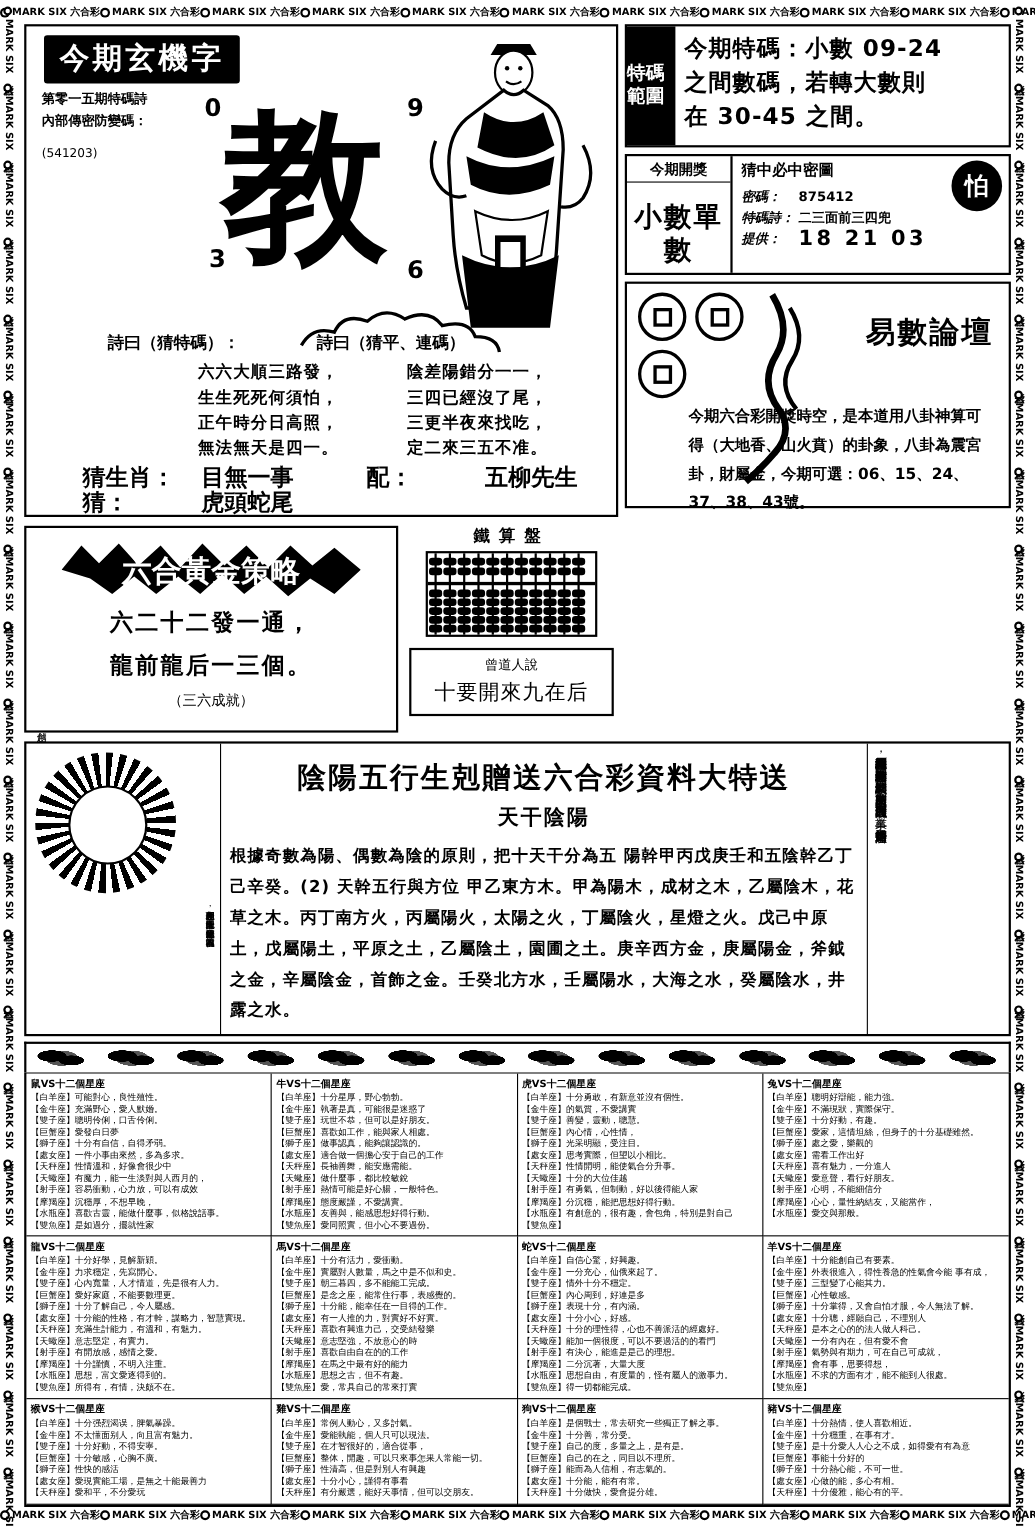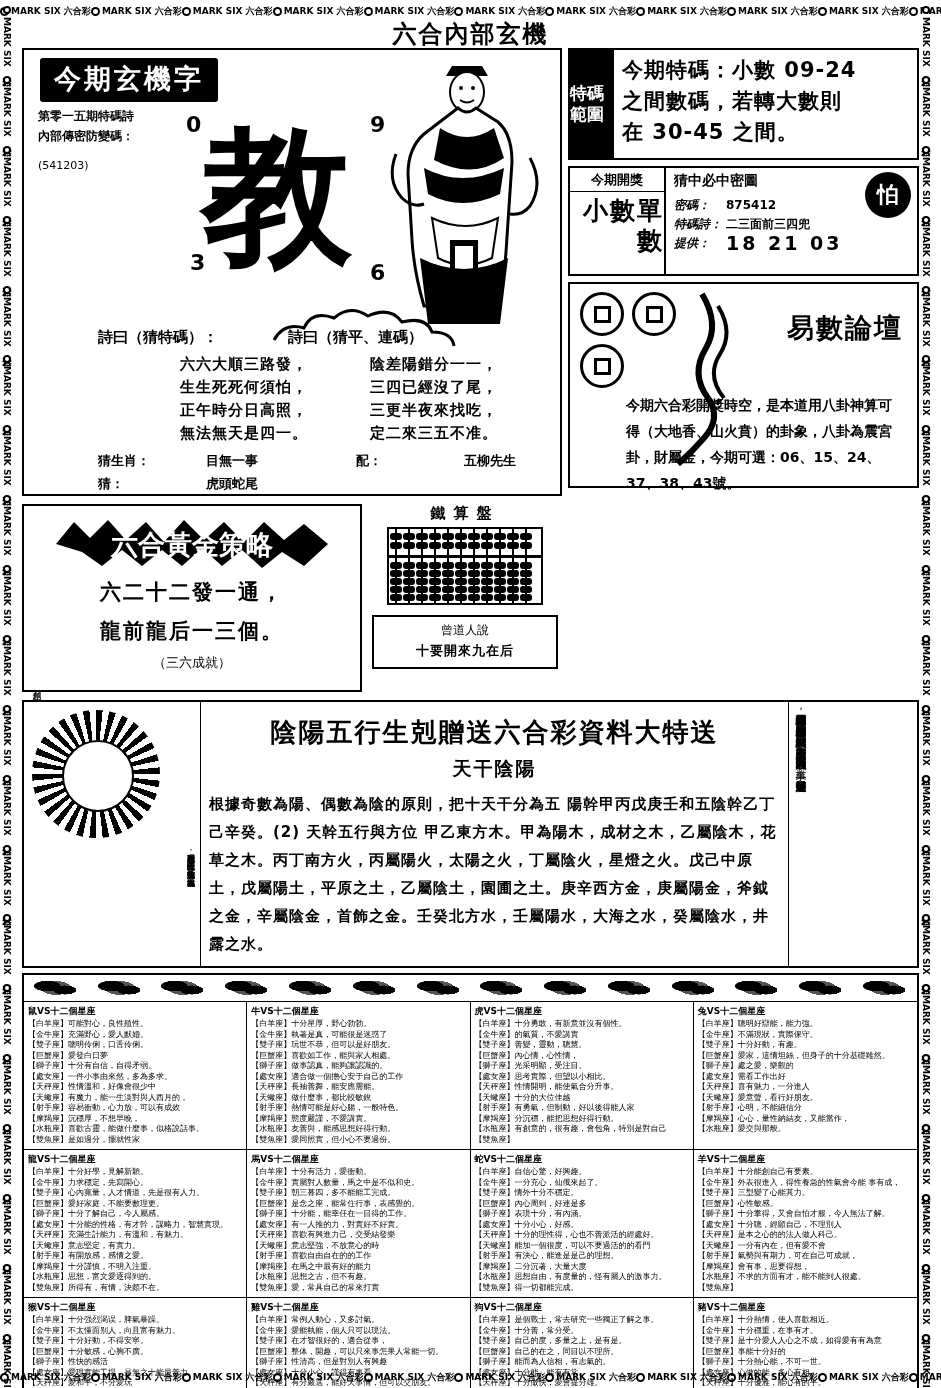--- a/index.html
+++ b/index.html
@@ -45,34 +45,34 @@
   .cn-br{left:196px;top:170px;}
 
   .figure{position:absolute;right:10px;top:8px;width:170px;height:285px;}
 
   .poem{position:absolute;left:0;top:278px;width:100%;}
   .poem-heads{display:flex;padding-left:74px;font-size:15px;font-weight:bold;}
   .poem-heads div:first-child{width:190px;}
   .poem-body{display:flex;padding-left:74px;margin-top:6px;justify-content:flex-end;}
   .poem-col{width:190px;}
   .poem-col div{font-size:15px;font-weight:bold;line-height:23px;letter-spacing:1px;}
-  .poem-foot{padding-left:74px;margin-top:4px;font-size:13px;font-weight:bold;line-height:23px;}
+  .poem-foot{padding-left:51px;margin-top:4px;font-size:21px;font-weight:bold;line-height:23px;}
   .poem-foot .row{display:flex;}
   .poem-foot .row .a{width:108px;}
   .poem-foot .row .b{width:150px;}
 
   
   .teMa{position:relative;height:112px;border:2px solid #000;box-sizing:border-box;display:flex;}
   .teMa-label{width:44px;background:#000;color:#fff;font-size:17px;font-weight:bold;display:flex;flex-direction:column;align-items:center;justify-content:center;line-height:21px;padding:2px 0;}
   .teMa-body{flex:1;padding:5px 6px 0 8px;border-radius:26px;}
   .teMa-body .l1{font-size:21px;font-weight:bold;line-height:31px;letter-spacing:1px;}
   .kaijiang{position:relative;margin-top:6px;height:110px;border:2px solid #000;box-sizing:border-box;}
   .kj-left{position:absolute;left:0;top:0;width:96px;height:100%;border-right:2px solid #000;box-sizing:border-box;padding-top:3px;}
   .kj-hdr{font-size:13px;font-weight:bold;text-align:center;border-bottom:1px solid #000;padding-bottom:2px;}
-  .kj-big{text-align:right;font-size:25px;font-weight:bold;line-height:30px;margin-top:4px;letter-spacing:2px;}
+  .kj-big{text-align:center;font-size:25px;font-weight:bold;line-height:30px;margin-top:16px;letter-spacing:2px;}
   .kj-right{position:absolute;left:98px;top:0;right:0;bottom:0;padding:4px 6px;}
   .kj-r1{font-size:14px;font-weight:bold;}
   .kj-rows{margin-top:6px;font-size:12px;font-weight:bold;line-height:19px;}
   .kj-rows .ln{display:flex;align-items:center;}
   .kj-rows .ln .k{width:52px;font-style:italic;}
   .seal{position:absolute;right:6px;top:4px;width:46px;height:46px;border-radius:50%;background:#000;color:#fff;display:flex;align-items:center;justify-content:center;font-size:22px;font-weight:bold;}
   .nums{font-size:19px;font-weight:bold;letter-spacing:3px;}
 
   .yishu{position:relative;margin-top:6px;height:206px;border:2px solid #000;box-sizing:border-box;padding:8px;}
   .yishu-title{position:absolute;right:14px;top:26px;font-size:27px;font-weight:bold;letter-spacing:2px;}
@@ -90,21 +90,21 @@
   .stamp{position:absolute;left:6px;bottom:6px;font-size:9px;writing-mode:vertical-rl;}
 
   .midM{position:absolute;left:346px;top:0;width:194px;height:188px;}
   .abacus-hdr{text-align:center;font-size:15px;font-weight:bold;letter-spacing:8px;}
   .abacus{margin:4px auto 0 auto;width:152px;height:74px;border:2px solid #000;position:relative;background:#fff;}
   .abacus .bar{position:absolute;left:0;right:0;top:26px;height:3px;background:#000;}
   .abacus .rod{position:absolute;top:0;bottom:0;width:2px;background:#000;}
   .abacus .bead{position:absolute;width:12px;height:7px;background:#000;border-radius:3px;}
   .sayer{margin:10px auto 0 auto;width:186px;border:2px solid #000;box-sizing:border-box;text-align:center;padding:5px 0 7px 0;}
   .sayer .s1{font-size:12px;}
-  .sayer .s2{font-size:13px;font-weight:bold;letter-spacing:1px;margin-top:3px;}
+  .sayer .s2{font-size:19px;font-weight:normal;letter-spacing:1px;margin-top:3px;}
 
   
   .band{position:relative;margin-top:6px;height:268px;border:2px solid #000;box-sizing:border-box;display:flex;}
   .band-left{width:176px;border-right:1px solid #000;position:relative;}
   .wheel{position:absolute;left:8px;top:8px;width:128px;height:128px;border-radius:50%;background:repeating-conic-gradient(#000 0 6deg,#fff 6deg 12deg);}
   .wheel:after{content:"";position:absolute;left:30px;top:30px;width:68px;height:68px;border-radius:50%;background:#fff;border:2px solid #000;}
   .vtext{position:absolute;left:6px;top:146px;right:4px;height:112px;font-size:8px;line-height:11px;writing-mode:vertical-rl;text-orientation:upright;}
   .band-main{flex:1;position:relative;padding:8px 8px;}
   .banner{position:relative;height:44px;display:flex;align-items:center;justify-content:center;}
   .banner .bnr-txt{font-size:26px;font-weight:bold;letter-spacing:2px;}
@@ -383,23 +383,20 @@
         <span>MARK SIX 六合彩</span>
       </div>
       <div class="vcell">
         <span class="vball"></span>
         <span>MARK SIX 六合彩</span>
       </div>
     </div>
 
   <div class="inner">
 
-    <div class="masthead">
-      <div class="mast-title">六合內部玄機</div>
-    </div>
 
     <div class="top">
 
       <div class="boxL">
         <div class="jinqi-title">今期玄機字</div>
         <div class="sub1">第零一五期特碼詩</div>
         <div class="sub2">內部傳密防變碼：</div>
         <div class="sub3">(541203)</div>
 
         <div class="bigchar-wrap">

